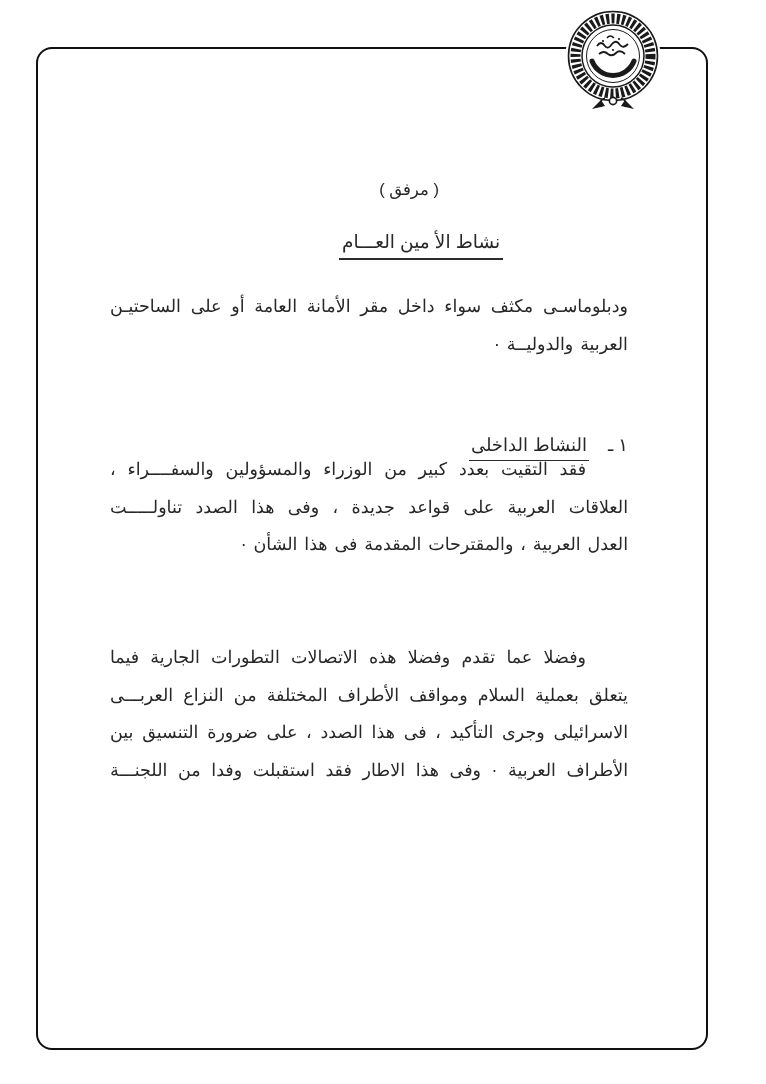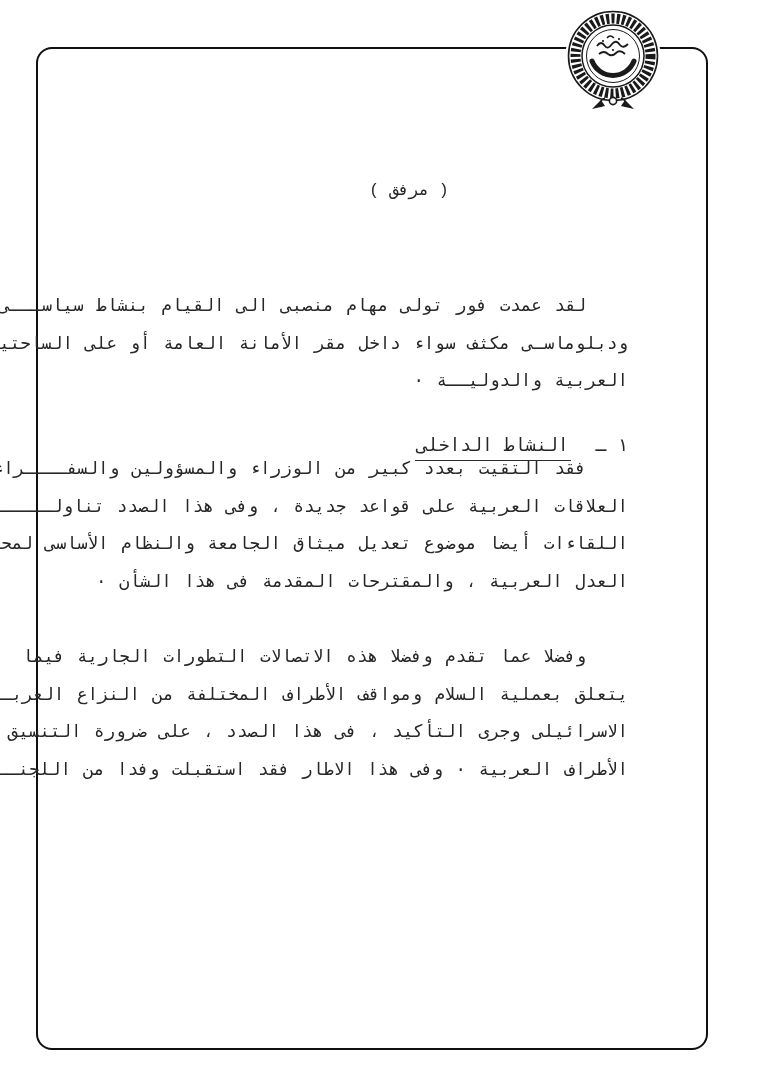--- a/index.html
+++ b/index.html
@@ -1,21 +1,21 @@
 <!DOCTYPE html>
 <html lang="ar"><head>
 <meta charset="utf-8">
 <style>
   html,body{margin:0;padding:0;background:#ffffff;}
   .page{
     position:relative;
     width:766px;height:1084px;
     background:#ffffff;
     overflow:hidden;
-    font-family:Liberation Mono, monospace;
+    font-family:Liberation Sans, sans-serif;
     color:#262626;
   }
   .page-border{
     position:absolute;
     left:36px;top:47px;
     width:672px;height:1003px;
     box-sizing:border-box;
     border:2.6px solid #101010;
     border-radius:16px;
   }
@@ -96,36 +96,37 @@
     <circle cx="51" cy="42" r="1.1" fill="#1a1a1a"></circle>
     <path d="M39 92 l-9 9 l13 -3 z" fill="#1a1a1a"></path>
     <path d="M63 92 l9 9 l-13 -3 z" fill="#1a1a1a"></path>
     <path d="M43 90 q-7 3 -4 9" fill="none" stroke="#1a1a1a" stroke-width="1.6"></path>
     <path d="M59 90 q7 3 4 9" fill="none" stroke="#1a1a1a" stroke-width="1.6"></path>
     <circle cx="51" cy="93" r="3.6" fill="#ffffff" stroke="#1a1a1a" stroke-width="1.6"></circle>
   </svg>
 
   <div class="textblock attachment">( مرفق )</div>
 
+  <div class="textblock doc-title">
+    <span class="u">نشاط الأ مين العـــام</span>
+  </div>
 
   <div class="textblock para p1">
-    <div class="line ind">لقد عمدت فور تولى مهام منصبى الى القيام بنشاط سياســـى</div>
     <div class="line">ودبلوماسـى مكثف سواء داخل مقر الأمانة العامة أو على الساحتيـن</div>
     <div class="line end">العربية والدوليــة ·</div>
   </div>
 
   <div class="textblock section-heading">
     <span class="num">١ ـ</span>
     <span class="u">النشاط الداخلى</span>
   </div>
 
   <div class="textblock para p2">
     <div class="line ind">فقد التقيت بعدد كبير من الوزراء والمسؤولين والسفــــراء ،</div>
     <div class="line">العلاقات العربية على قواعد جديدة ، وفى هذا الصدد تناولـــــت</div>
-    <div class="line">اللقاءات أيضا موضوع تعديل ميثاق الجامعة والنظام الأساسى لمحكمة</div>
     <div class="line end">العدل العربية ، والمقترحات المقدمة فى هذا الشأن ·</div>
   </div>
 
   <div class="textblock para p3">
     <div class="line ind">وفضلا عما تقدم وفضلا هذه الاتصالات التطورات الجارية فيما</div>
     <div class="line">يتعلق بعملية السلام ومواقف الأطراف المختلفة من النزاع العربـــى</div>
     <div class="line">الاسرائيلى وجرى التأكيد ، فى هذا الصدد ، على ضرورة التنسيق بين</div>
     <div class="line">الأطراف العربية · وفى هذا الاطار فقد استقبلت وفدا من اللجنـــة</div>
   </div>
 

